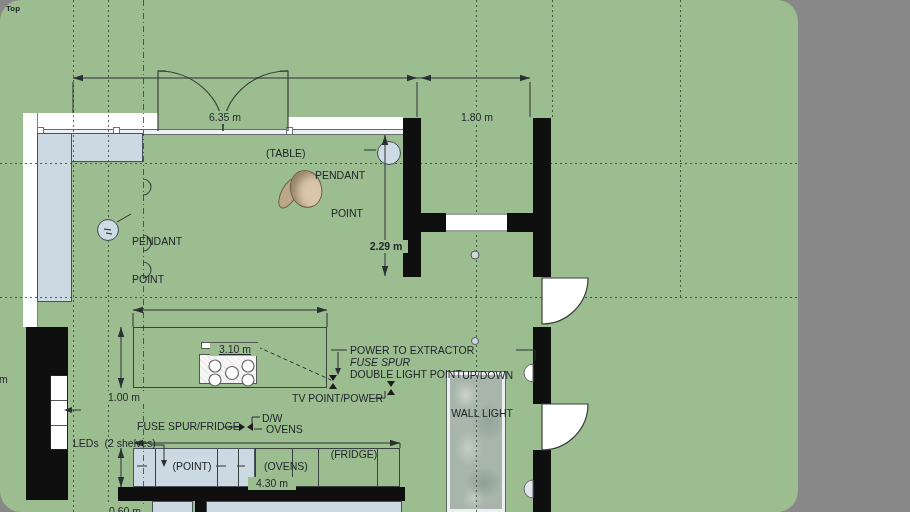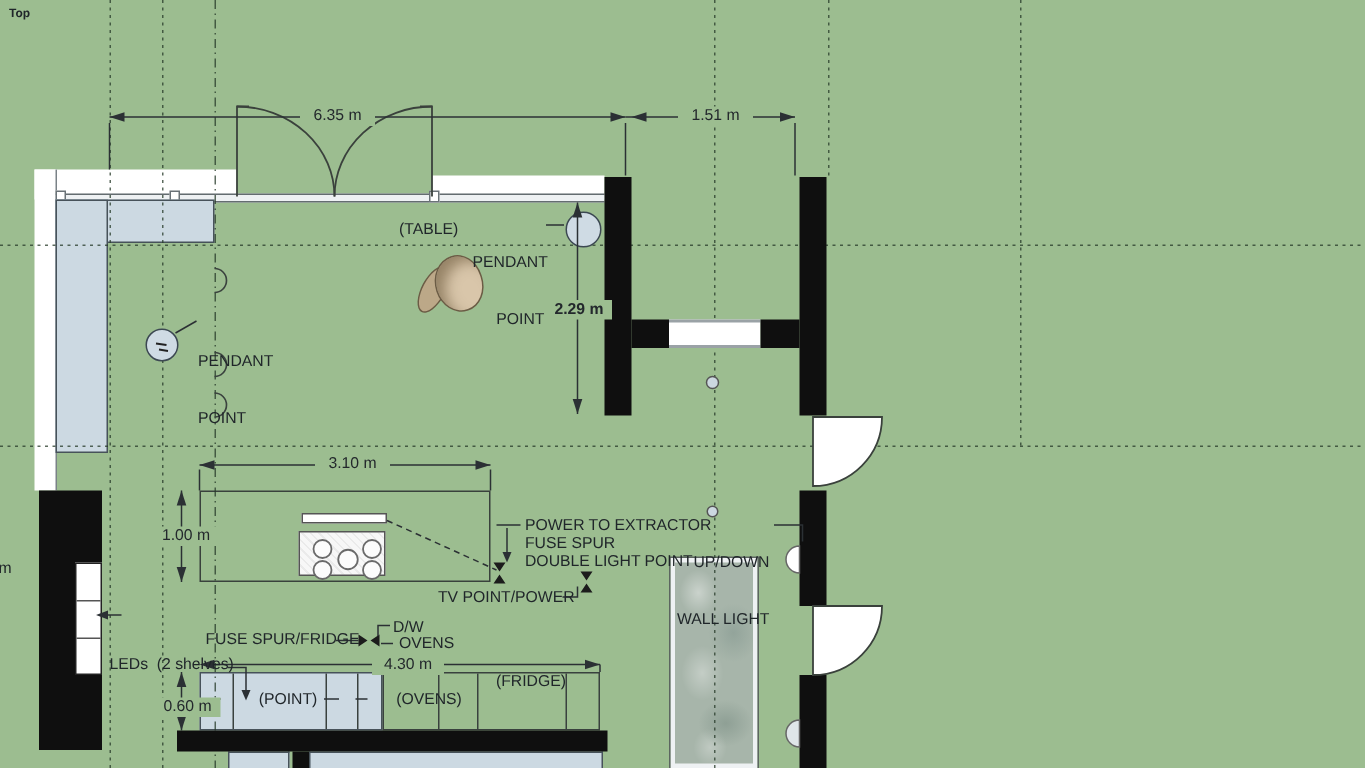--- a/index.html
+++ b/index.html
@@ -1,22 +1,22 @@
 <!DOCTYPE html>
 <html><head>
 <meta charset="utf-8">
 <style>
   html,body{margin:0;padding:0;background:#888;}
-  #stage{position:relative;width:910px;height:512px;background:#9cbd90;overflow:hidden;
-         font-family:"Liberation Sans",sans-serif;}
+  #stage{position:relative;width:798px;height:512px;background:#9cbd90;overflow:hidden;
+         font-family:"Liberation Sans",sans-serif;border-radius:21px;}
   .abs{position:absolute;}
   .ov{position:absolute;left:0;top:0;width:910px;height:512px;pointer-events:none;}
   .lbl{position:absolute;font:10.5px/12.5px "Liberation Sans",sans-serif;color:#20262a;white-space:pre;}
   .dim{position:absolute;font:10.5px/13px "Liberation Sans",sans-serif;color:#23282c;
-       background:#9cbd90;padding:0 2px;text-align:center;}
+       background:#9cbd90;padding:0 2px;text-align:center;margin-top:40px;}
   .wall{position:absolute;background:#0f0f0f;}
   .counter{position:absolute;background:#ccd9e2;border:1px solid #47525a;box-sizing:border-box;}
   .divider{position:absolute;background:#39413e;width:1px;}
   .whiteband{position:absolute;background:#ffffff;}
 </style>
 </head>
 <body>
 
 <div id="stage">
 
@@ -184,42 +184,42 @@
     <g fill="#2b3034">
       <polygon points="338,375 335,368 341,368"></polygon>
       <polygon points="64,410 72,407 72,413"></polygon>
       <polygon points="164,467 161,460 167,460"></polygon>
     </g>
   </svg>
 
   <div class="lbl" style="left:6px;top:3px;font-size:8px;font-weight:bold;">Top</div>
 
   <div class="dim" style="left:200px;top:71px;width:46px;">6.35 m</div>
-  <div class="dim" style="left:452px;top:71px;width:46px;">1.51 m</div>
+  <div class="dim" style="left:452px;top:71px;width:46px;">1.80 m</div>
   <div class="dim" style="left:364px;top:200px;width:40px;font-weight:bold;">2.29 m</div>
-  <div class="dim" style="left:210px;top:303px;width:46px;">3.10 m</div>
+  <div class="dim" style="left:210px;top:303px;width:46px;text-decoration:underline;">3.10 m</div>
   <div class="dim" style="left:102px;top:351px;width:40px;">1.00 m</div>
   <div class="dim" style="left:103px;top:465px;width:40px;">0.60 m</div>
   <div class="dim" style="left:248px;top:437px;width:44px;">4.30 m</div>
   <div class="lbl" style="left:-1px;top:373px;">m</div>
 
   <div class="lbl" style="left:266px;top:147px;">(TABLE)</div>
 
   <div class="lbl" style="left:315px;top:144px;width:48px;text-align:right;">
     <div>PENDANT</div>
     <div>POINT</div>
   </div>
 
   <div class="lbl" style="left:132px;top:210px;">
     <div>PENDANT</div>
     <div>POINT</div>
   </div>
 
   <div class="lbl" style="left:350px;top:344px;">POWER TO EXTRACTOR</div>
-  <div class="lbl" style="left:350px;top:356px;">FUSE SPUR</div>
+  <div class="lbl" style="left:350px;top:356px;font-style:italic;">FUSE SPUR</div>
   <div class="lbl" style="left:350px;top:368px;">DOUBLE LIGHT POINT</div>
   <div class="lbl" style="left:292px;top:392px;">TV POINT/POWER</div>
 
   <div class="lbl" style="left:450px;top:344px;width:63px;text-align:right;">
     <div>UP/DOWN</div>
     <div>WALL LIGHT</div>
   </div>
 
   <div class="lbl" style="left:137px;top:420px;">FUSE SPUR/FRIDGE</div>
   <div class="lbl" style="left:73px;top:437px;">LEDs  (2 shelves)</div>

